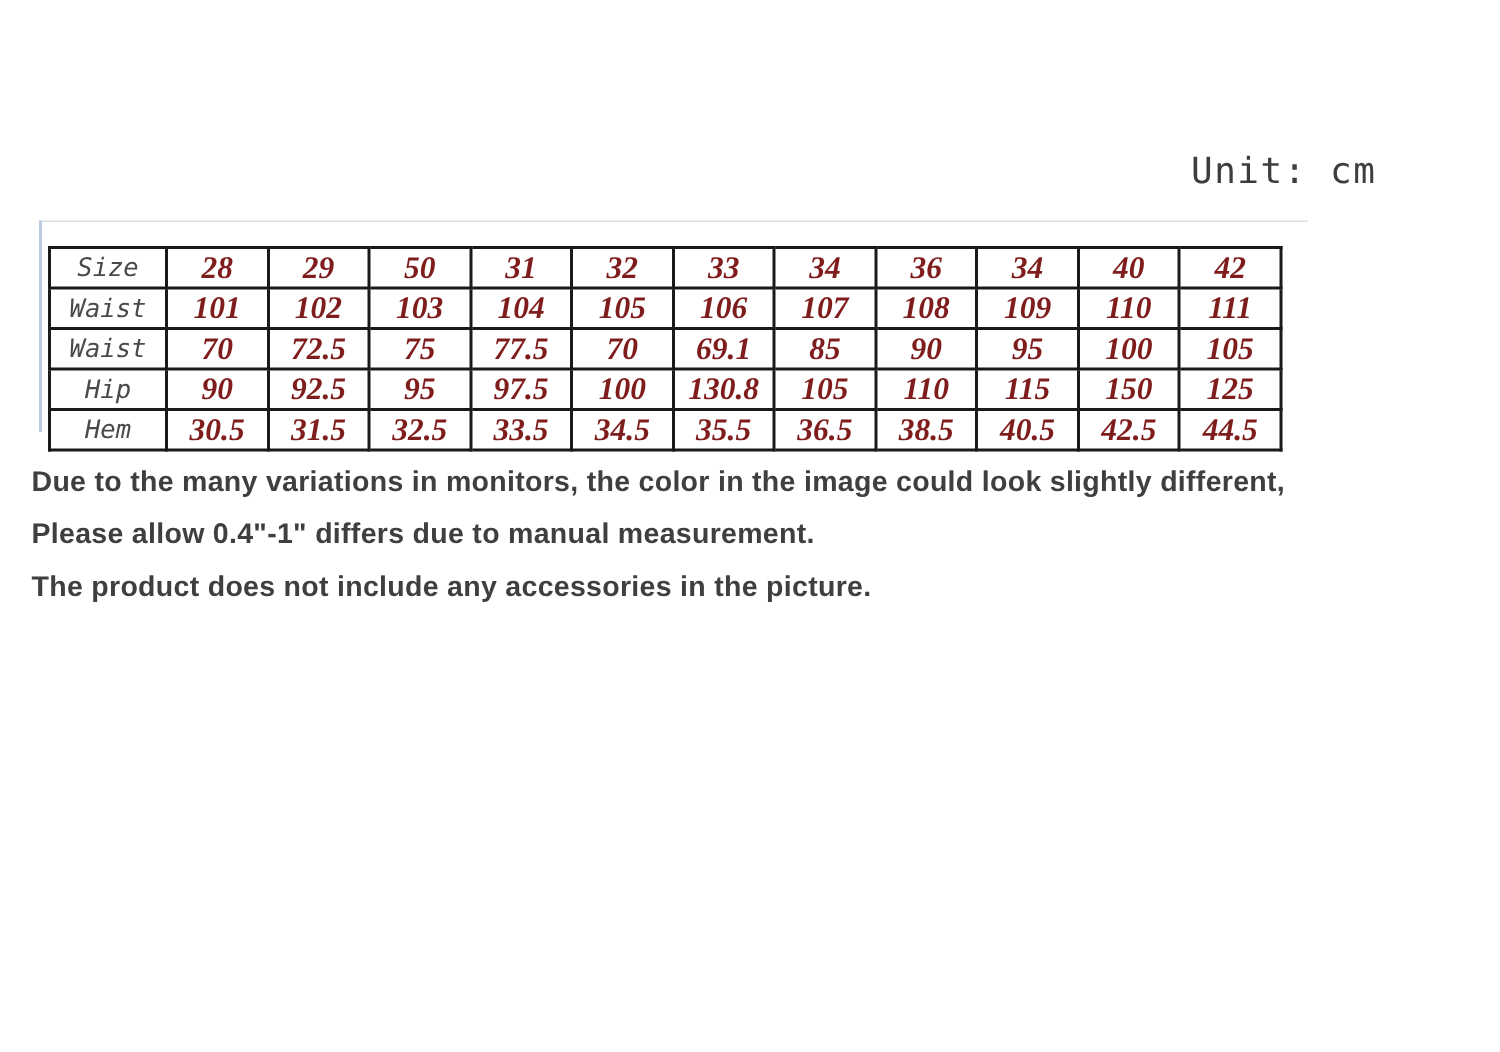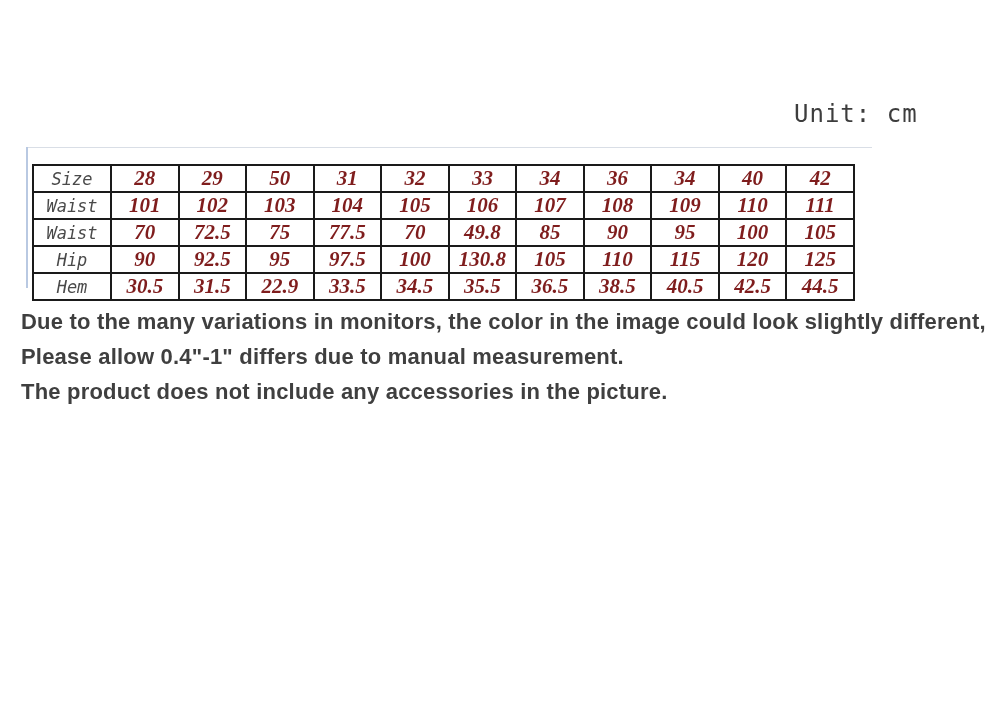--- a/index.html
+++ b/index.html
@@ -75,21 +75,21 @@
   }
   .disclaimer {
     position: absolute;
     left: 21px;
     top: 311px;
     width: 960px;
   }
   .disclaimer p {
     margin: 0 0 13px 0;
     font-family: "Liberation Sans", "DejaVu Sans", sans-serif;
-    font-size: 22px;
+    font-size: 19px;
     font-weight: bold;
     color: #3f3f3f;
     letter-spacing: 0.2px;
     line-height: 22px;
     white-space: nowrap;
   }
 </style>
 </head>
 <body>
 
@@ -131,46 +131,46 @@
           <td>110</td>
           <td>111</td>
         </tr>
         <tr>
           <th>Waist</th>
           <td>70</td>
           <td>72.5</td>
           <td>75</td>
           <td>77.5</td>
           <td>70</td>
-          <td>49.8</td>
+          <td>69.1</td>
           <td>85</td>
           <td>90</td>
           <td>95</td>
           <td>100</td>
           <td>105</td>
         </tr>
         <tr>
           <th>Hip</th>
           <td>90</td>
           <td>92.5</td>
           <td>95</td>
           <td>97.5</td>
           <td>100</td>
           <td>130.8</td>
           <td>105</td>
           <td>110</td>
           <td>115</td>
-          <td>120</td>
+          <td>150</td>
           <td>125</td>
         </tr>
         <tr>
           <th>Hem</th>
           <td>30.5</td>
           <td>31.5</td>
-          <td>22.9</td>
+          <td>32.5</td>
           <td>33.5</td>
           <td>34.5</td>
           <td>35.5</td>
           <td>36.5</td>
           <td>38.5</td>
           <td>40.5</td>
           <td>42.5</td>
           <td>44.5</td>
         </tr>
       </tbody>

